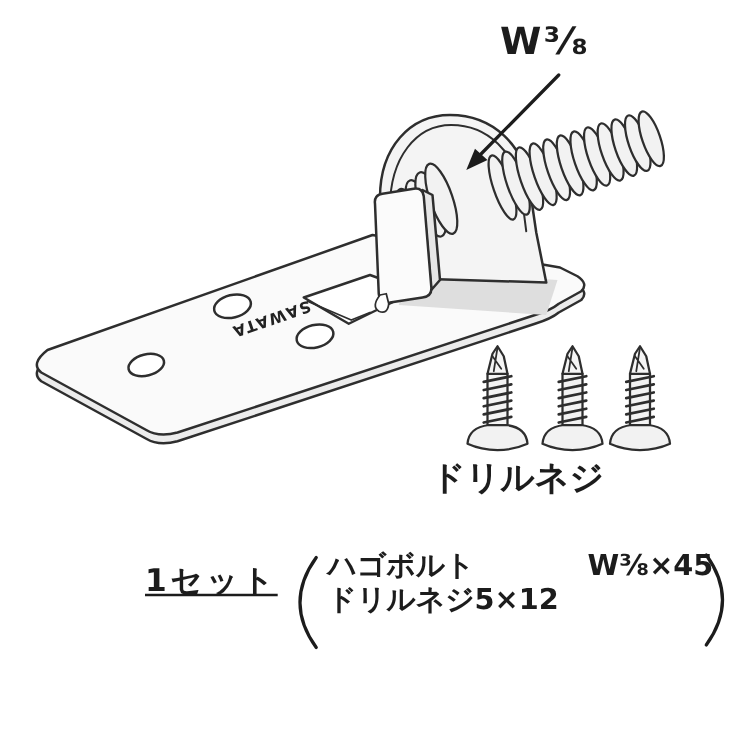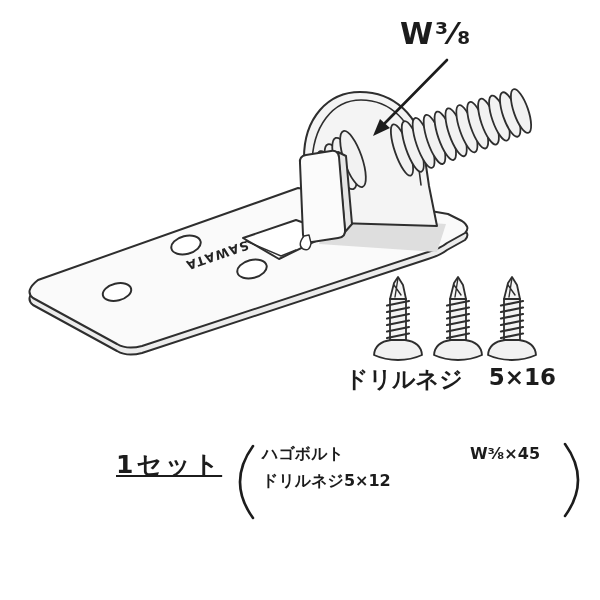--- a/index.html
+++ b/index.html
@@ -8,25 +8,25 @@
     font-family:"DejaVu Sans","Liberation Sans",sans-serif;color:#1c1c1c;
   }
   .art{position:absolute;left:0;top:0;width:600px;height:600px;}
   .txt{position:absolute;white-space:nowrap;}
   .w38{left:400px;top:16px;font-size:30px;font-weight:600;letter-spacing:2px;}
   .stamp{
     left:180px;top:248px;width:74px;text-align:center;
     font-size:12.5px;font-weight:700;letter-spacing:1.5px;color:#222;
     transform:rotate(161deg);transform-origin:center;
   }
-  .screw-label{left:345px;top:364px;font-size:23px;font-weight:600;display:flex;gap:26px;}
+  .screw-label{left:345px;top:364px;font-size:27px;font-weight:600;display:flex;gap:26px;}
   .set-title{left:116px;top:448px;font-size:25px;font-weight:600;letter-spacing:3px;text-decoration:underline;}
   .set-list{
     left:262px;top:440px;display:grid;grid-template-columns:208px auto;
-    font-size:16px;font-weight:600;line-height:27px;
+    font-size:23px;font-weight:600;line-height:27px;
   }
   .watermark{
     position:absolute;left:200px;top:534px;width:193px;height:66px;
     background:#fcfcfc;border:1px solid #ececec;border-bottom:none;
   }
 </style>
 </head>
 <body>
 
 <div class="page">
@@ -103,21 +103,20 @@
     <path d="M 253,446 Q 227,482 253,518" fill="none" stroke="#1c1c1c" stroke-width="2.6"></path>
     <path d="M 565,444 Q 591,480 565,516" fill="none" stroke="#1c1c1c" stroke-width="2.6"></path>
   </svg>
 
   <div class="txt w38">W³⁄₈</div>
 
   <div class="txt stamp">SAWATA</div>
 
   <div class="txt screw-label">
     <span>ドリルネジ</span>
-    <span>5×16</span>
   </div>
 
   <div class="txt set-title">1セット</div>
 
   <div class="txt set-list">
     <div>ハゴボルト</div>
     <div>W³⁄₈×45</div>
     <div>ドリルネジ5×12</div>
   </div>
 

